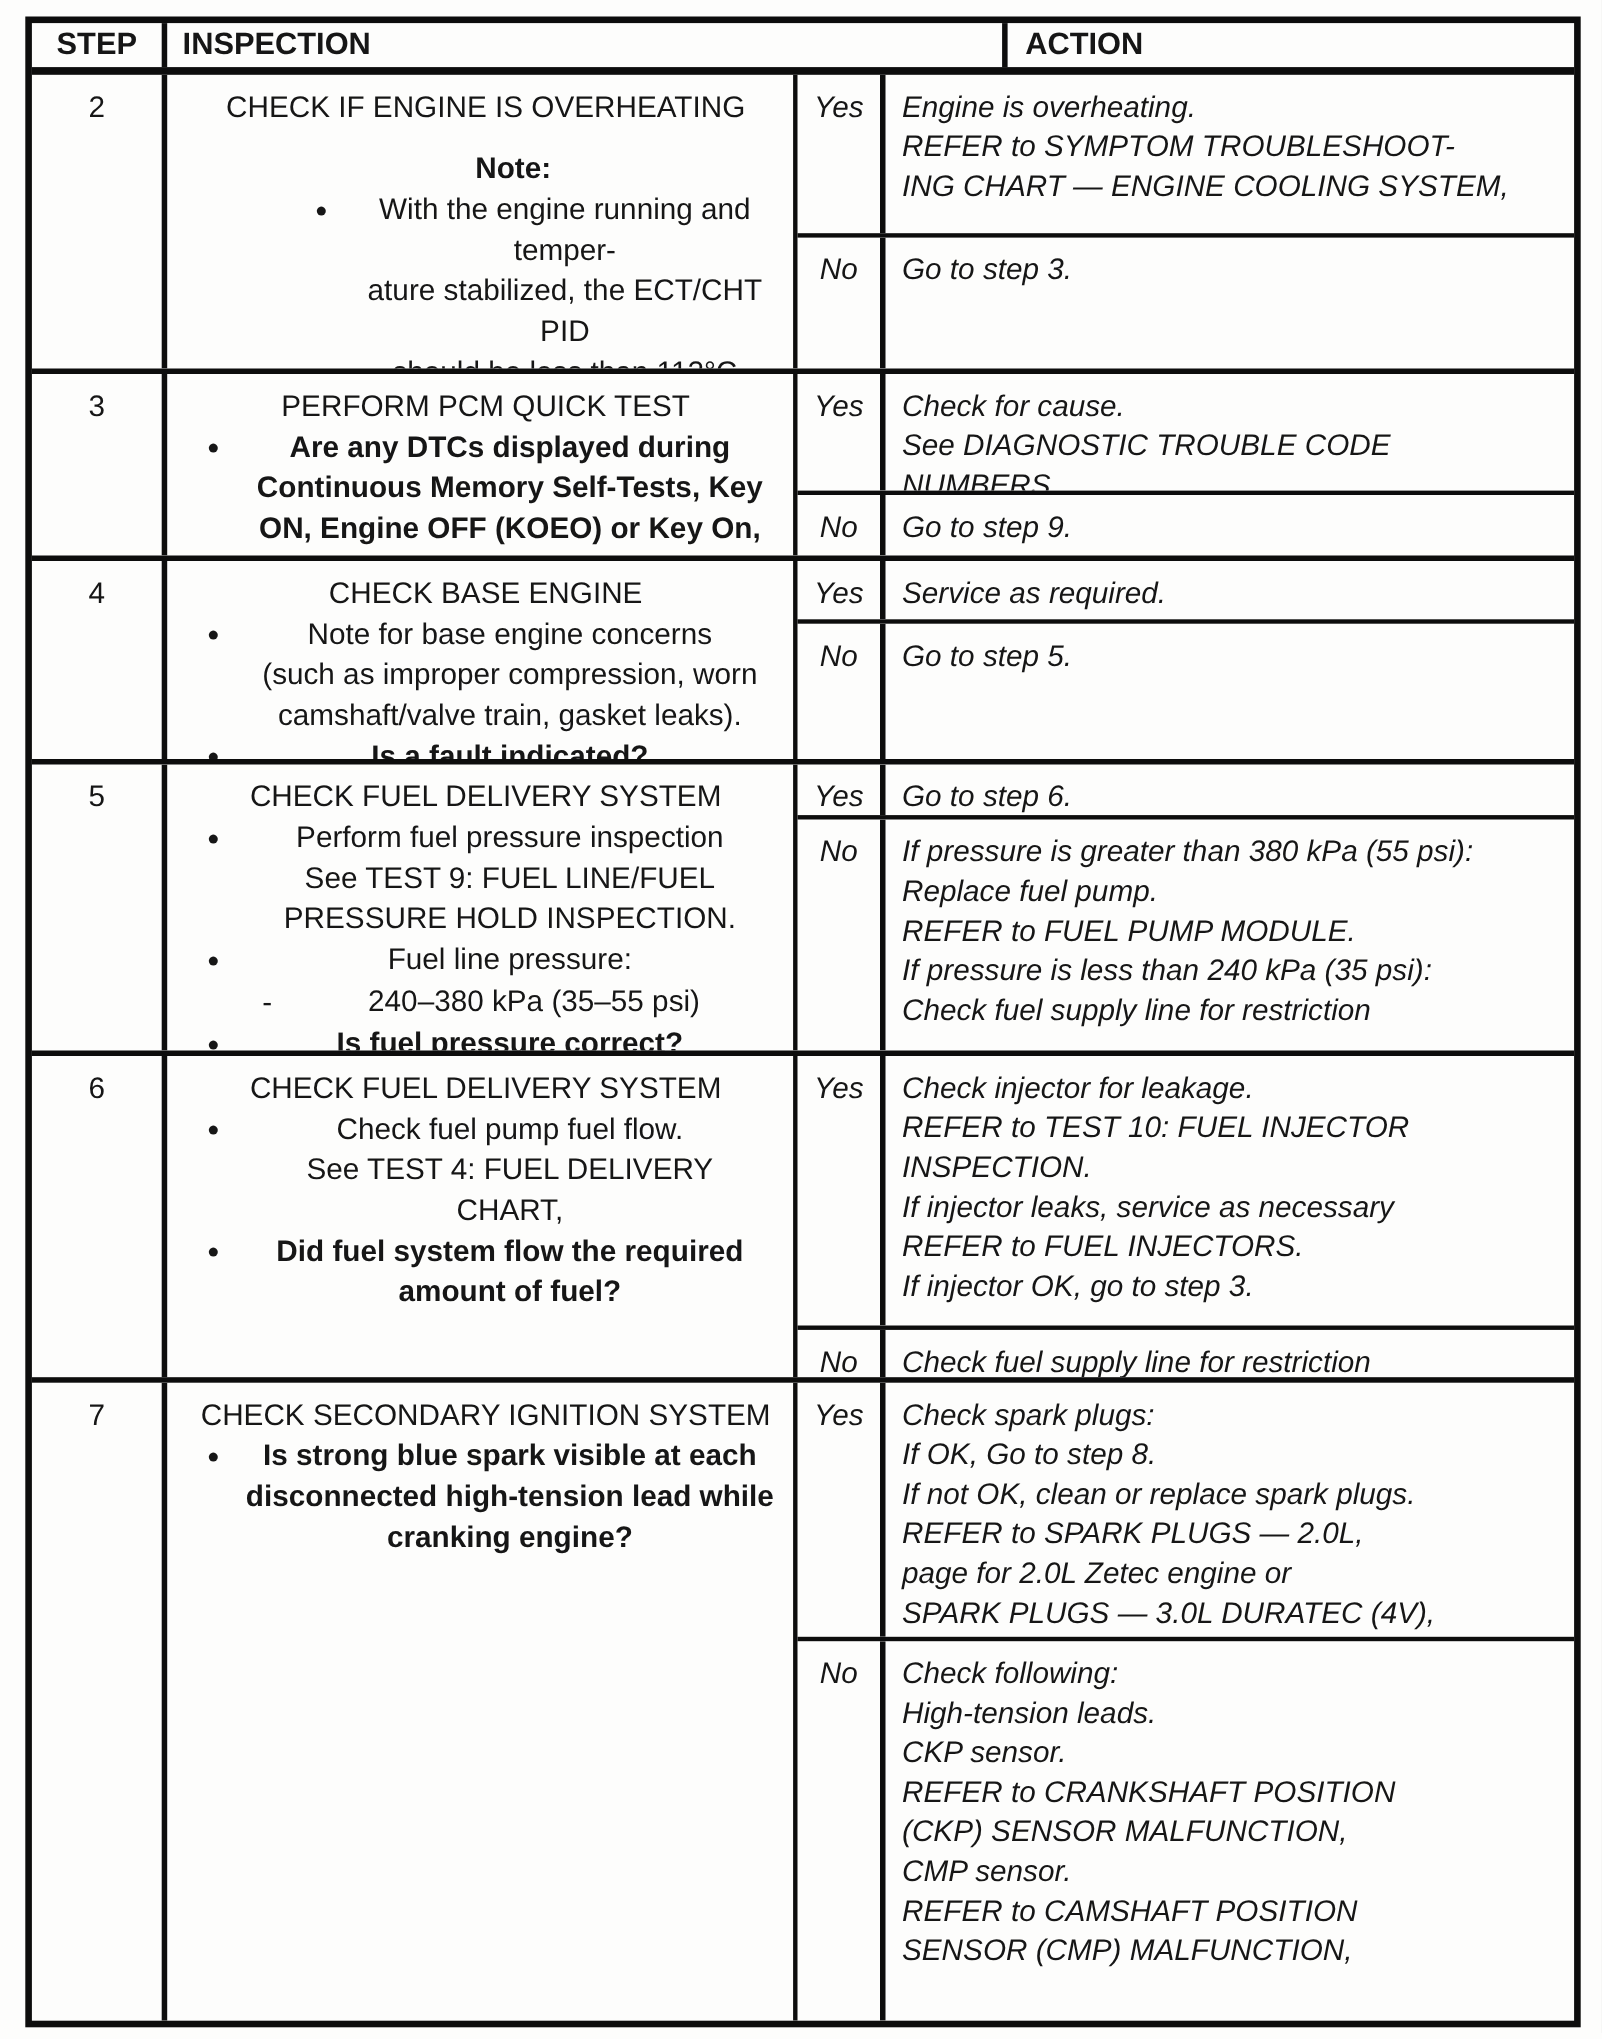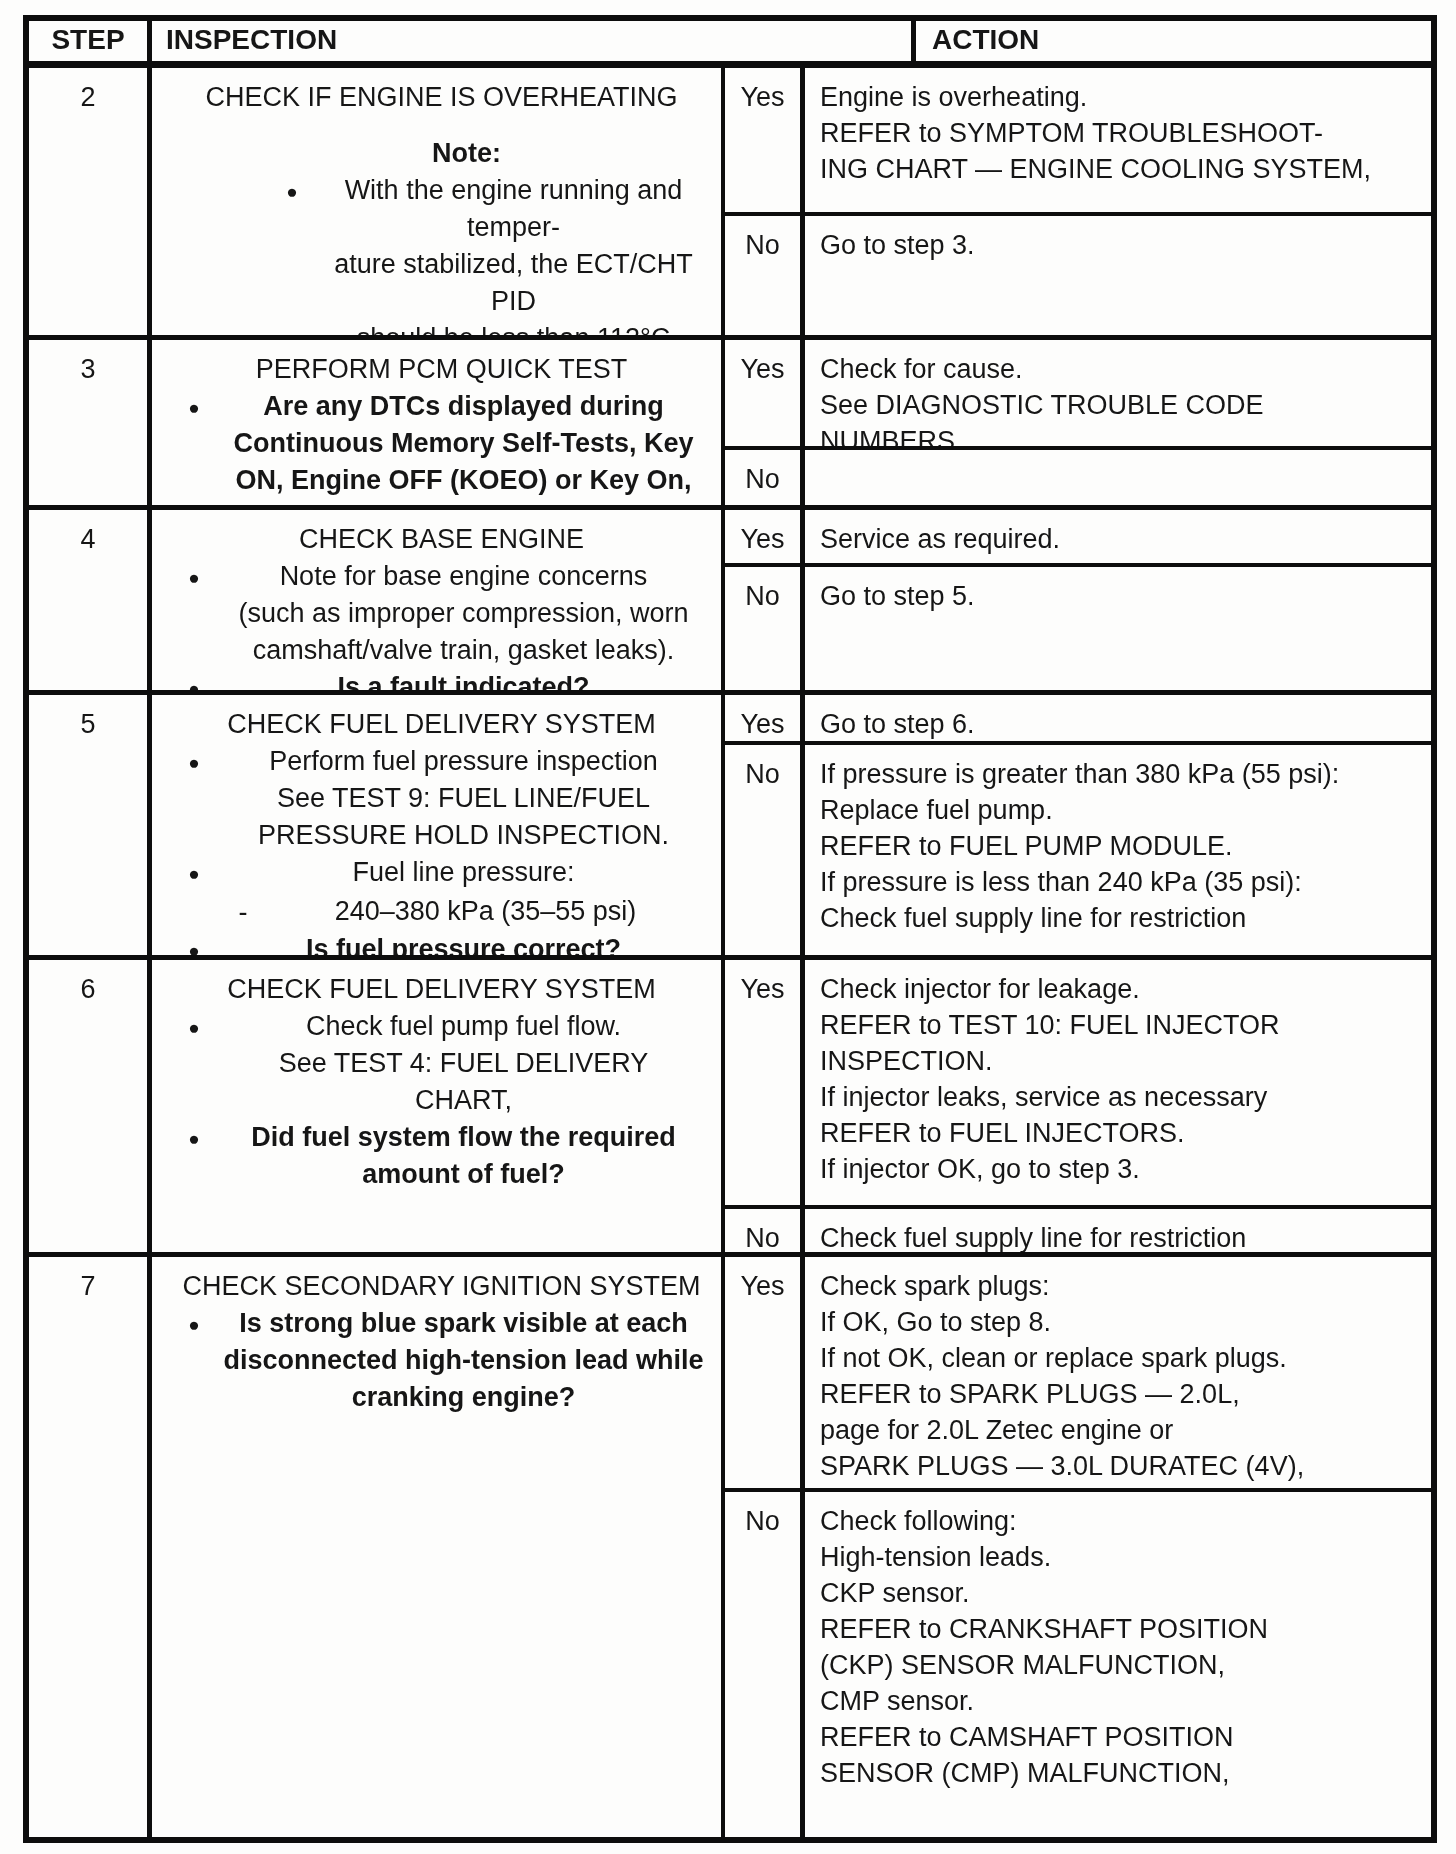--- a/index.html
+++ b/index.html
@@ -38,21 +38,21 @@
   .cell-step{
     width:123px;flex:none;border-right:5px solid #0d0d0d;
     text-align:center;padding-top:11px;
     font-size:27px;line-height:36px;
   }
   .cell-inspection{
     width:573px;flex:none;border-right:4px solid #0d0d0d;
     padding:11px 10px 0 12px;
     font-size:27px;line-height:37px;text-align:center;
   }
-  .cell-right{flex:1;display:flex;flex-direction:column;}
+  .cell-right{flex:1;display:flex;flex-direction:column;font-style:italic;}
   .sub-row{display:flex;box-sizing:border-box;overflow:hidden;}
   .sub-yes{flex:none;}
   .sub-no{flex:1;border-top:4px solid #0d0d0d;}
   .cell-yesno{
     width:80px;flex:none;border-right:5px solid #0d0d0d;
     text-align:center;padding-top:11px;
     font-size:27px;line-height:36px;box-sizing:border-box;
   }
   .cell-action{
     flex:1;padding:11px 12px 0 15px;
@@ -129,20 +129,21 @@
     </div>
     <div class="cell-right">
       <div class="sub-row sub-yes" style="height: 106px;">
         <div class="cell cell-yesno">Yes</div>
         <div class="cell cell-action">Check for cause.
 See DIAGNOSTIC TROUBLE CODE
 NUMBERS,</div>
       </div>
       <div class="sub-row sub-no">
         <div class="cell cell-yesno">No</div>
+        <div class="cell cell-action">Go to step 9.</div>
       </div>
     </div>
   </div>
 
   <div class="trow" style="height: 185px;">
     <div class="cell cell-step">4</div>
     <div class="cell cell-inspection">
       <div class="insp-title">CHECK BASE ENGINE</div>
       <div class="insp-body">
               <div class="item indent-1">

